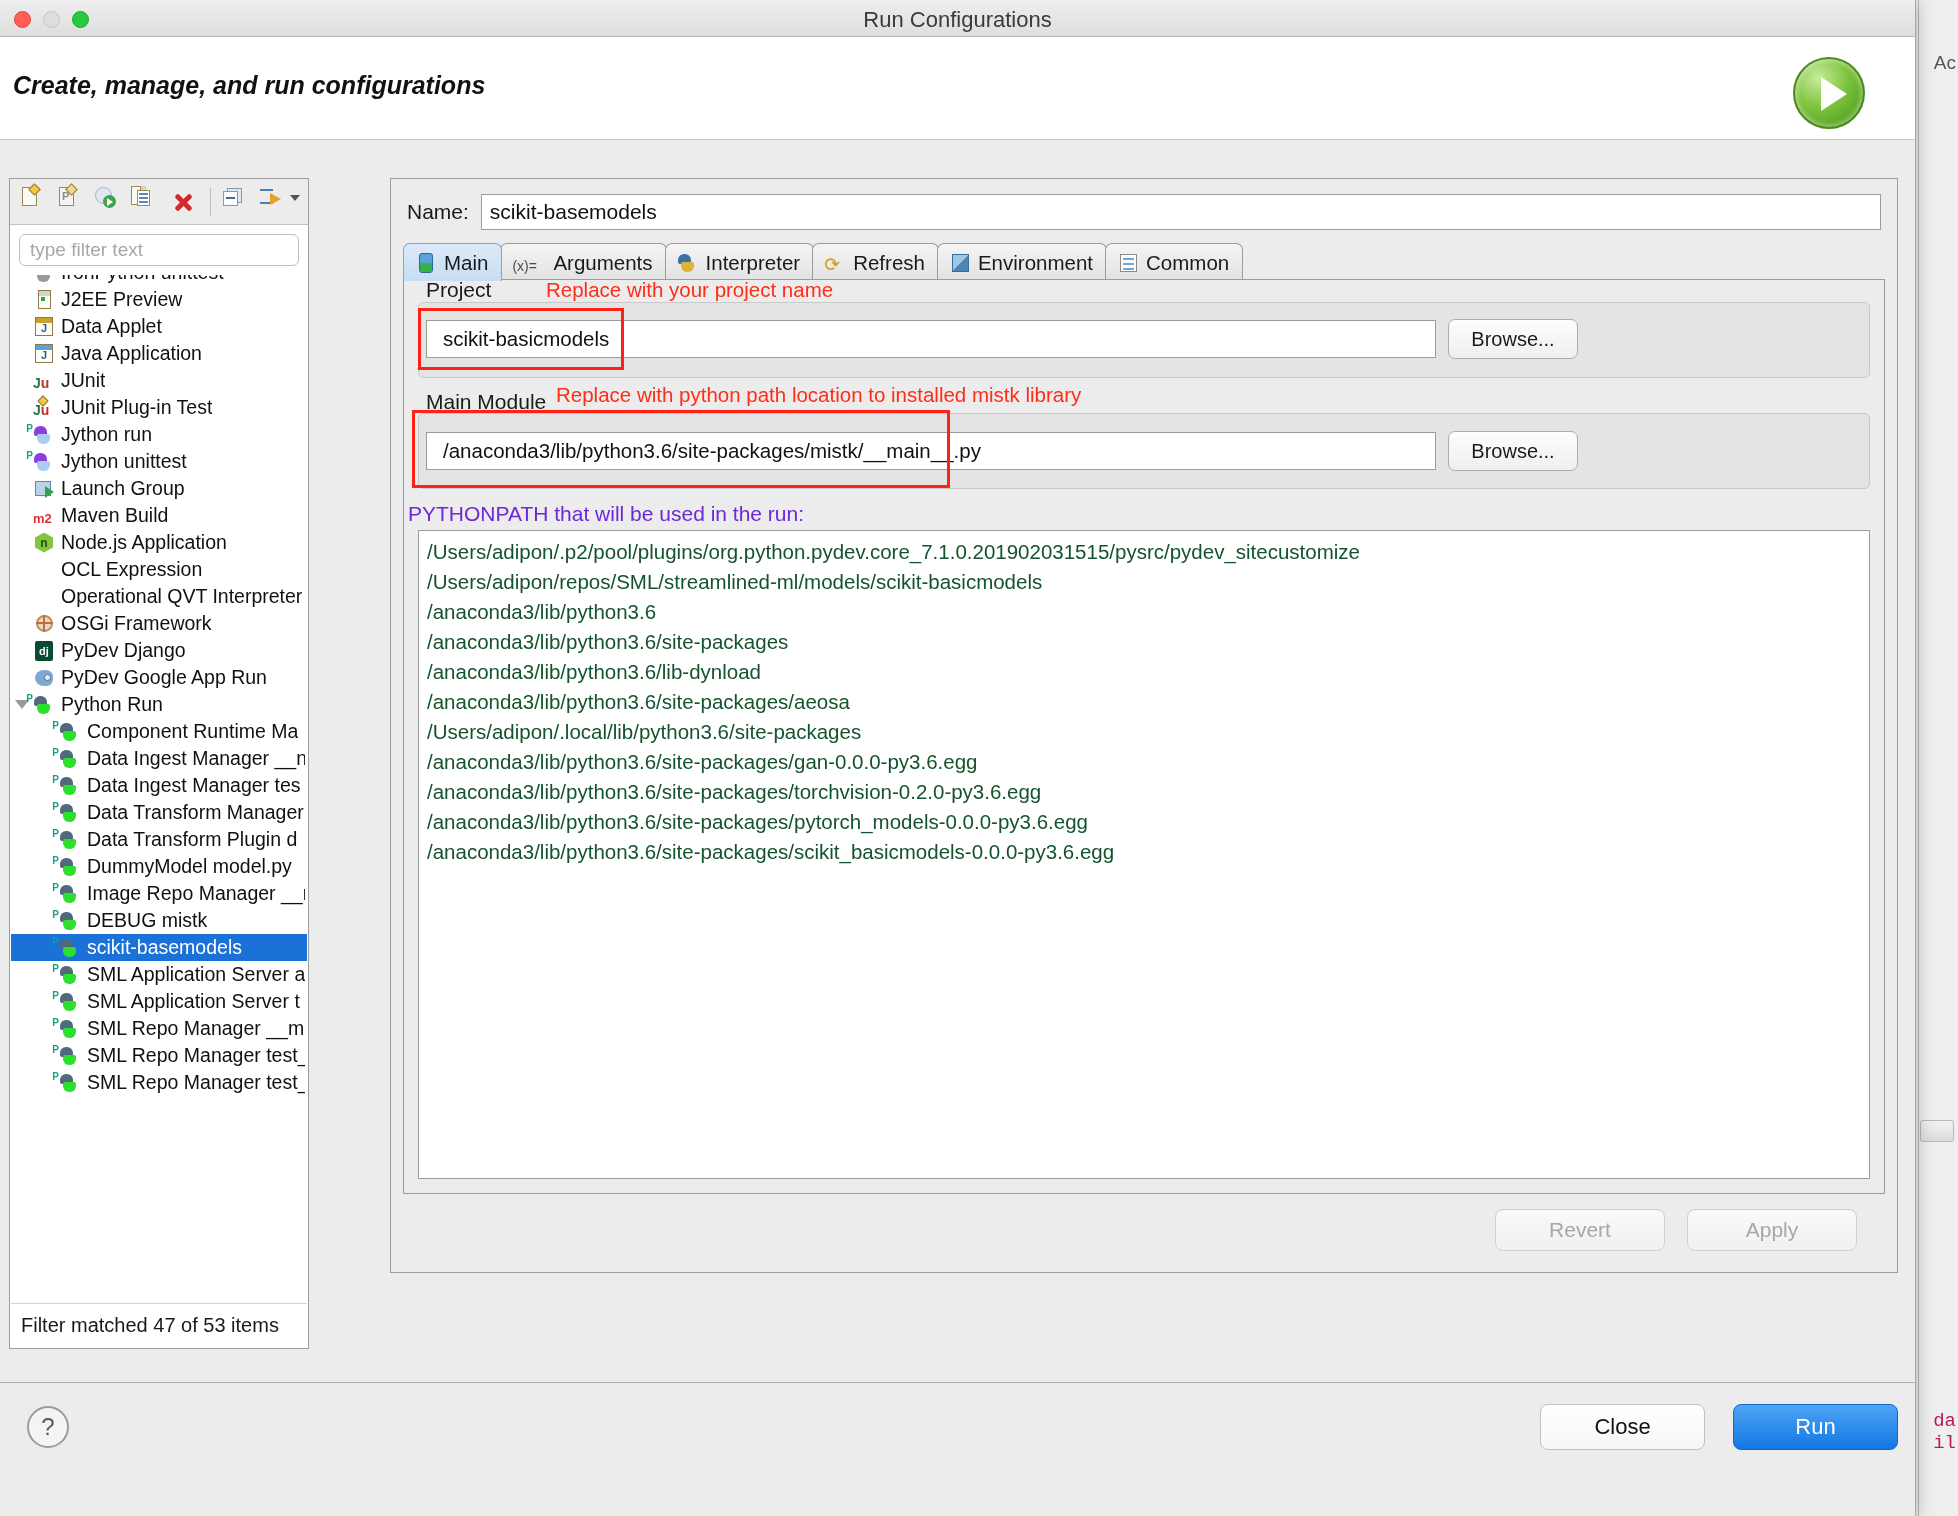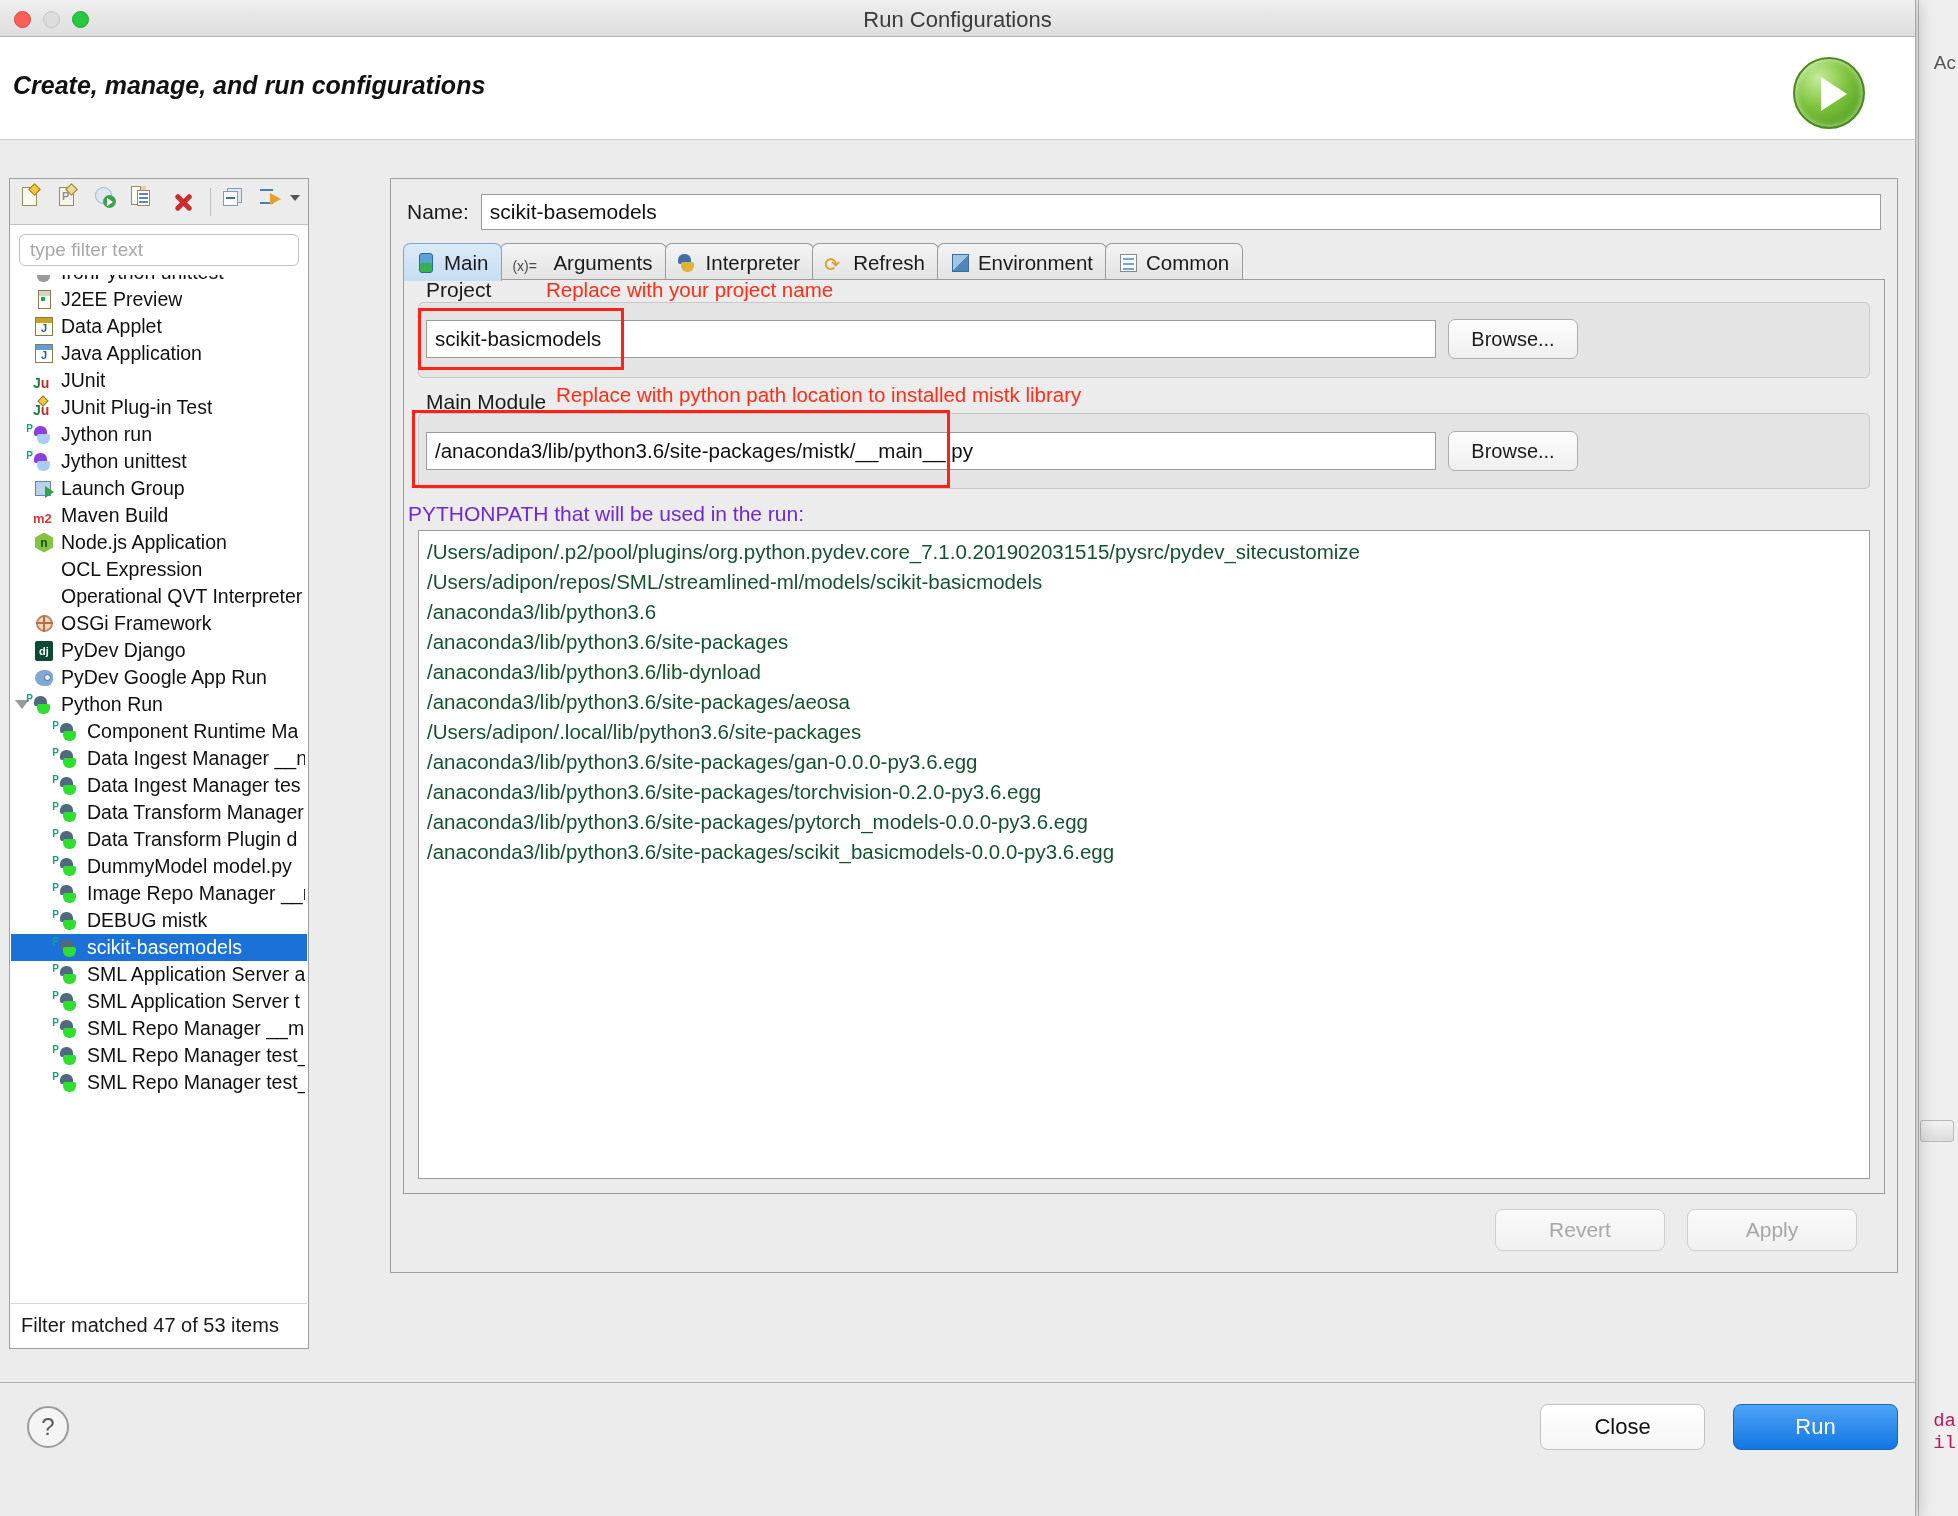--- a/index.html
+++ b/index.html
@@ -196,21 +196,21 @@
     background: #ececec; border: 1px solid #9b9b9b;
   }
 
   .grp-label { position: absolute; font-size: 21px; color: #1a1a1a; }
   .grp-box {
     position: absolute; background: #e4e4e4;
     border: 1px solid #c9c9c9; border-radius: 5px;
   }
   .field {
     position: absolute; height: 38px; background: #fff;
-    border: 1px solid #9b9b9b; padding: 0 8px;
+    border: 1px solid #9b9b9b; padding: 0 16px;
     display: flex; align-items: center;
     font-size: 20.5px; color: #111;
     white-space: nowrap; overflow: hidden;
   }
   .browse-btn {
     position: absolute; height: 40px; width: 130px;
     background: linear-gradient(#fdfdfd,#efefef);
     border: 1px solid #adadad; border-radius: 7px;
     display: flex; align-items: center; justify-content: center;
     font-size: 20px; color: #1a1a1a;

